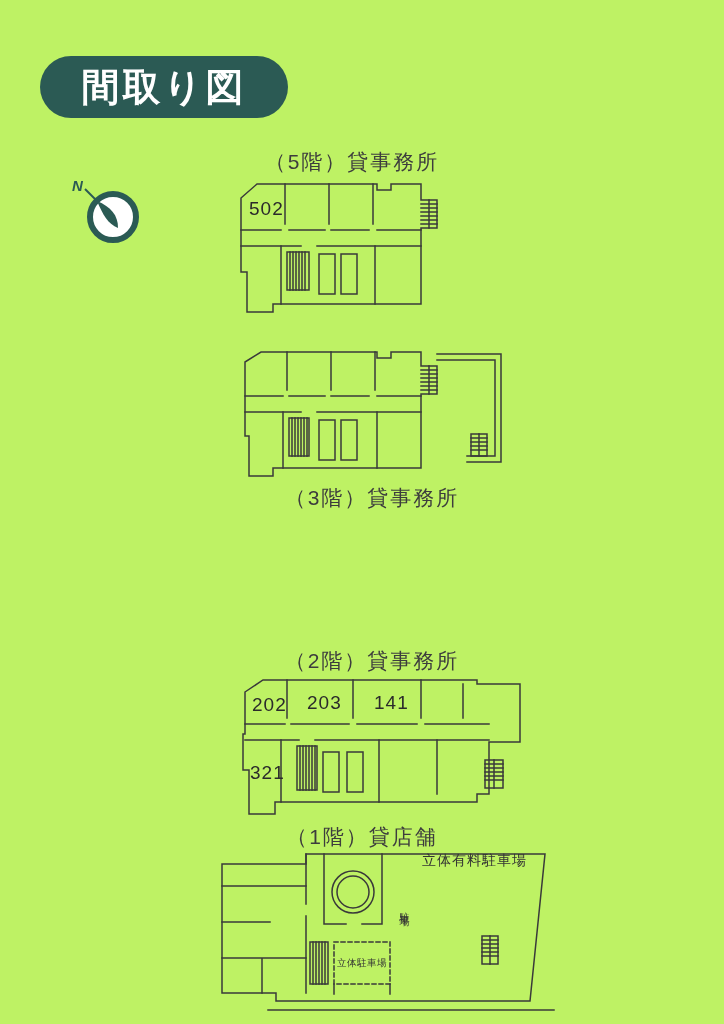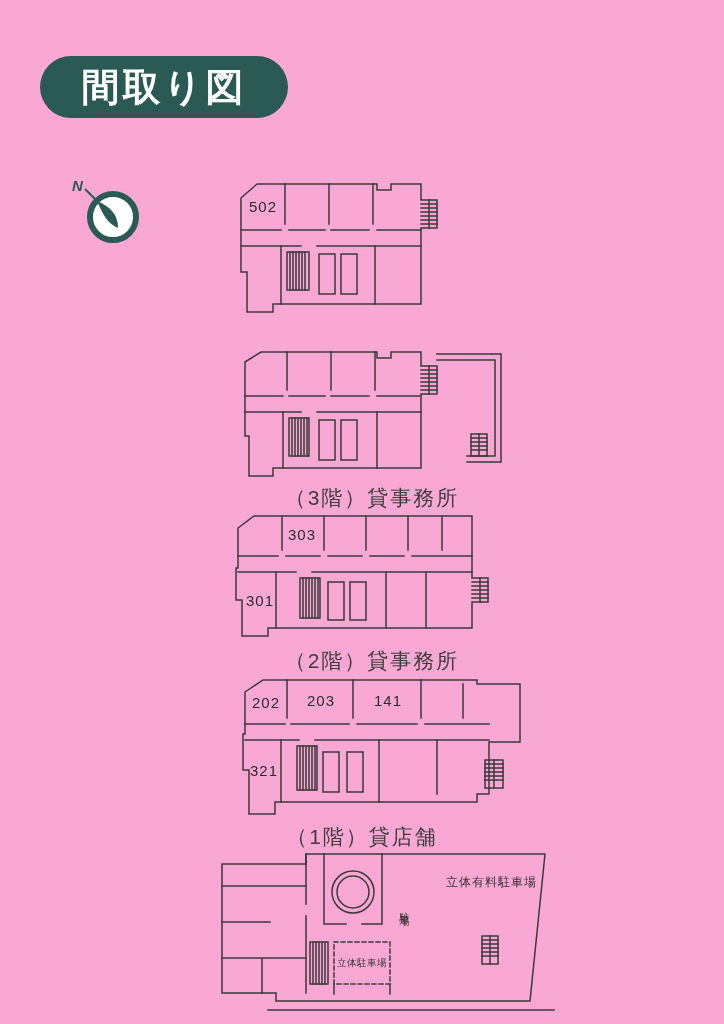--- a/index.html
+++ b/index.html
@@ -1,41 +1,41 @@
 <!DOCTYPE html>
 <html><head>
 <meta charset="utf-8">
 <style>
   * { box-sizing: border-box; margin: 0; padding: 0; }
   html, body { background: #ffffff; }
   body { font-family: "Liberation Sans", sans-serif; }
-  .page { position: relative; width: 724px; height: 1024px; background: #f9a8d4; overflow: hidden; }
+  .page { position: relative; width: 724px; height: 1024px; background: #bef264; overflow: hidden; }
 
   .badge {
     position: absolute; left: 40px; top: 56px; width: 248px; height: 62px;
     background: #2b5a54; border-radius: 32px;
     display: flex; align-items: center; justify-content: center;
   }
   .badge-label { color: #ffffff; font-size: 38px; font-weight: bold; letter-spacing: 3px; }
 
   .compass { position: absolute; left: 70px; top: 174px; width: 76px; height: 76px; }
 
   .floor-title {
     position: absolute; transform: translateX(-50%);
     font-size: 21px; color: #3d3d3d; letter-spacing: 2px; font-weight: 500;
     white-space: nowrap;
   }
   .plan { position: absolute; }
   .plan svg { display: block; }
   .room-label {
-    position: absolute; font-size: 15px; color: #2b2b2b; letter-spacing: 1px;
+    position: absolute; font-size: 19px; color: #2b2b2b; letter-spacing: 1px;
     white-space: nowrap;
   }
   .anno { position: absolute; color: #333333; white-space: nowrap; }
-  .anno-lot { left: 208px; top: 28px; font-size: 12px; letter-spacing: 1px; margin-left: 24px; }
+  .anno-lot { left: 208px; top: 6px; font-size: 14px; letter-spacing: 1px; }
   .anno-parking { left: 183px; top: 58px; font-size: 10px; letter-spacing: 2px; writing-mode: vertical-rl; }
   .anno-box {
     left: 120px; top: 96px; width: 56px; height: 42px;
     display: flex; align-items: center; justify-content: center;
     font-size: 9.5px; letter-spacing: 0.5px; text-align: center; white-space: normal; border-radius: 20px;
   }
 </style>
 </head>
 <body>
 
@@ -47,20 +47,21 @@
 
   <div class="compass">
     <svg width="76" height="76" viewBox="0 0 76 76">
       <text x="2" y="17" font-size="15" font-style="italic" font-weight="bold" fill="#2b5a54">N</text>
       <line x1="15" y1="15" x2="27" y2="27" stroke="#2b5a54" stroke-width="2"></line>
       <circle cx="43" cy="43" r="23" fill="#ffffff" stroke="#2b5a54" stroke-width="6"></circle>
       <path d="M48 54 C38 50 33 41 27 27 C41 33 48 41 48 54 Z" fill="#2b5a54"></path>
     </svg>
   </div>
 
+  <div class="floor-title" style="left:352px; top:148px;">（5階）貸事務所</div>
   <div class="plan" style="left:225px; top:178px; width:222px; height:142px;">
     <svg width="222" height="142" viewBox="0 0 222 142">
       <g stroke="#3a3a3a" stroke-width="1.5" fill="none" stroke-linecap="square">
         <g>
           <path d="M16 20 L32 6 H152 V12 H166 V6 H196 V22 H212 V50 H196 V126 H48 V134 H22 V94 H16 Z"></path>
         </g>
         <g>
           <path d="M16 52 H56 M64 52 H100 M106 52 H144 M152 52 H196"></path>
           <path d="M60 6 V46 M104 6 V46 M148 6 V46"></path>
           <path d="M16 68 H76 M92 68 H196"></path>
@@ -111,48 +112,20 @@
           <rect x="114" y="74" width="16" height="40"></rect>
         </g>
         <g>
           <path d="M194 24 H210 M194 28 H210 M194 32 H210 M194 36 H210 M194 40 H210 M194 44 H210 M202 20 V48"></path>
         </g>
       </g>
     </svg>
   </div>
 
   <div class="floor-title" style="left:372px; top:484px;">（3階）貸事務所</div>
-  <div class="plan" style="left:224px; top:510px; width:272px; height:130px;">
-    <svg width="272" height="130" viewBox="0 0 272 130">
-      <g stroke="#3a3a3a" stroke-width="1.5" fill="none" stroke-linecap="square">
-        <g>
-          <path d="M14 18 L30 6 H248 V68 H264 V92 H248 V118 H44 V126 H18 V90 H12 V58 H14 Z"></path>
-        </g>
-        <g>
-          <path d="M14 46 H54 M62 46 H96 M104 46 H138 M146 46 H180 M188 46 H248"></path>
-          <path d="M58 6 V40 M100 6 V40 M142 6 V40 M184 6 V40 M218 6 V40"></path>
-          <path d="M14 62 H72 M88 62 H248"></path>
-          <path d="M52 62 V118 M162 62 V118 M202 62 V118"></path>
-        </g>
-        <g>
-          <rect x="76" y="68" width="20" height="40"></rect>
-          <path d="M79 68 V108 M82 68 V108 M85 68 V108 M88 68 V108 M91 68 V108 M94 68 V108"></path>
-        </g>
-        <g>
-          <rect x="104" y="72" width="16" height="38"></rect>
-          <rect x="126" y="72" width="16" height="38"></rect>
-        </g>
-        <g>
-          <path d="M248 72 H264 M248 76 H264 M248 80 H264 M248 84 H264 M248 88 H264 M256 68 V92"></path>
-        </g>
-      </g>
-    </svg>
-    <span class="room-label" style="left:64px; top:16px;">303</span>
-    <span class="room-label" style="left:22px; top:82px;">301</span>
-  </div>
 
   <div class="floor-title" style="left:372px; top:647px;">（2階）貸事務所</div>
   <div class="plan" style="left:227px; top:674px; width:304px; height:146px;">
     <svg width="304" height="146" viewBox="0 0 304 146">
       <g stroke="#3a3a3a" stroke-width="1.5" fill="none" stroke-linecap="square">
         <g>
           <path d="M18 18 L36 6 H250 V10 H293 V68 H262 V120 H250 V128 H48 V140 H22 V96 H16 V60 H18 Z"></path>
         </g>
         <g>
           <path d="M18 50 H58 M64 50 H122 M130 50 H190 M198 50 H262"></path>

